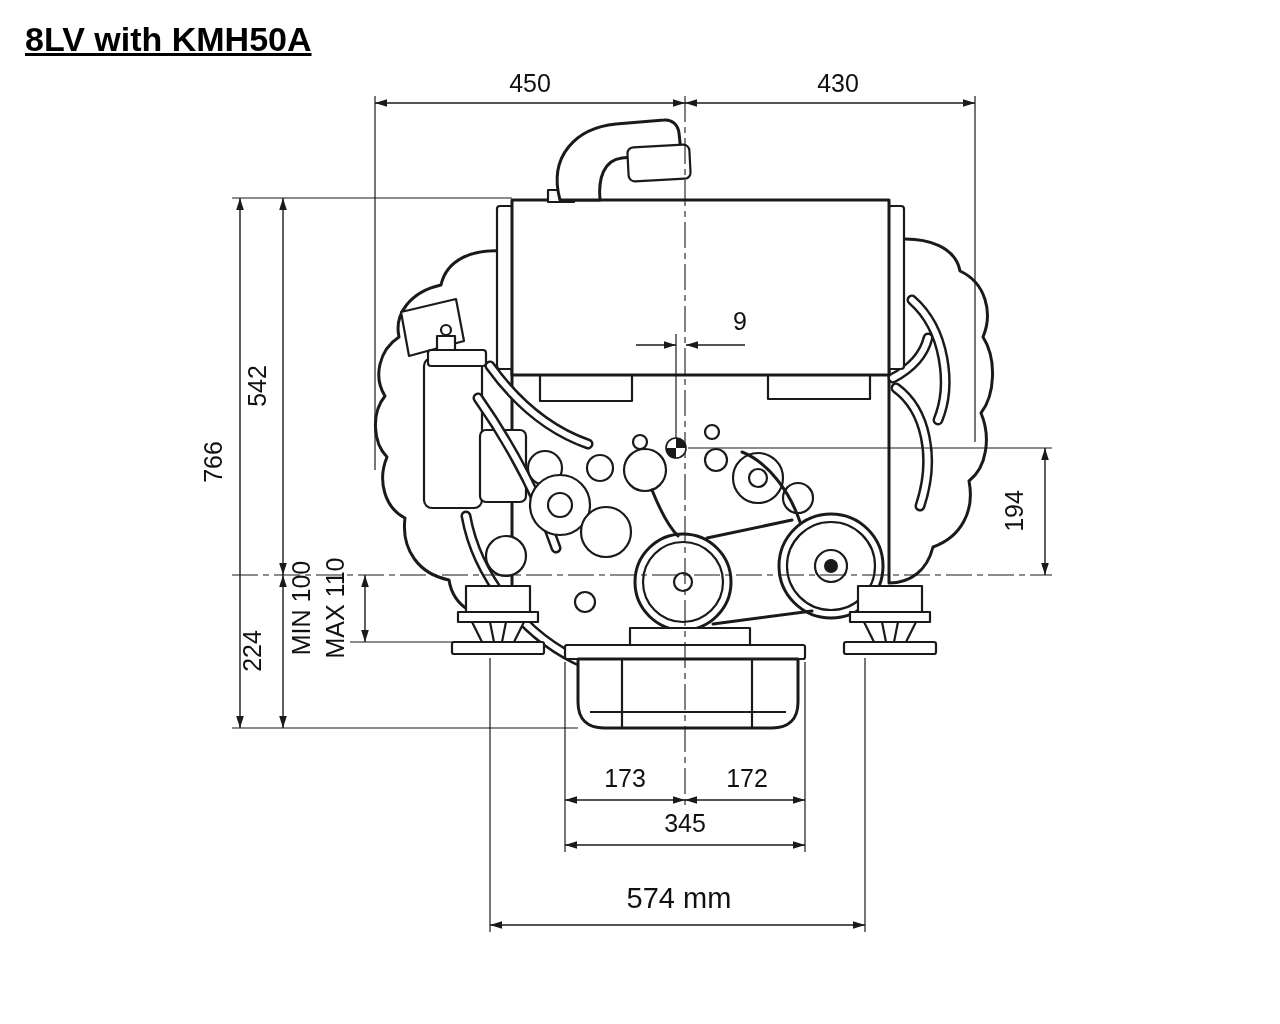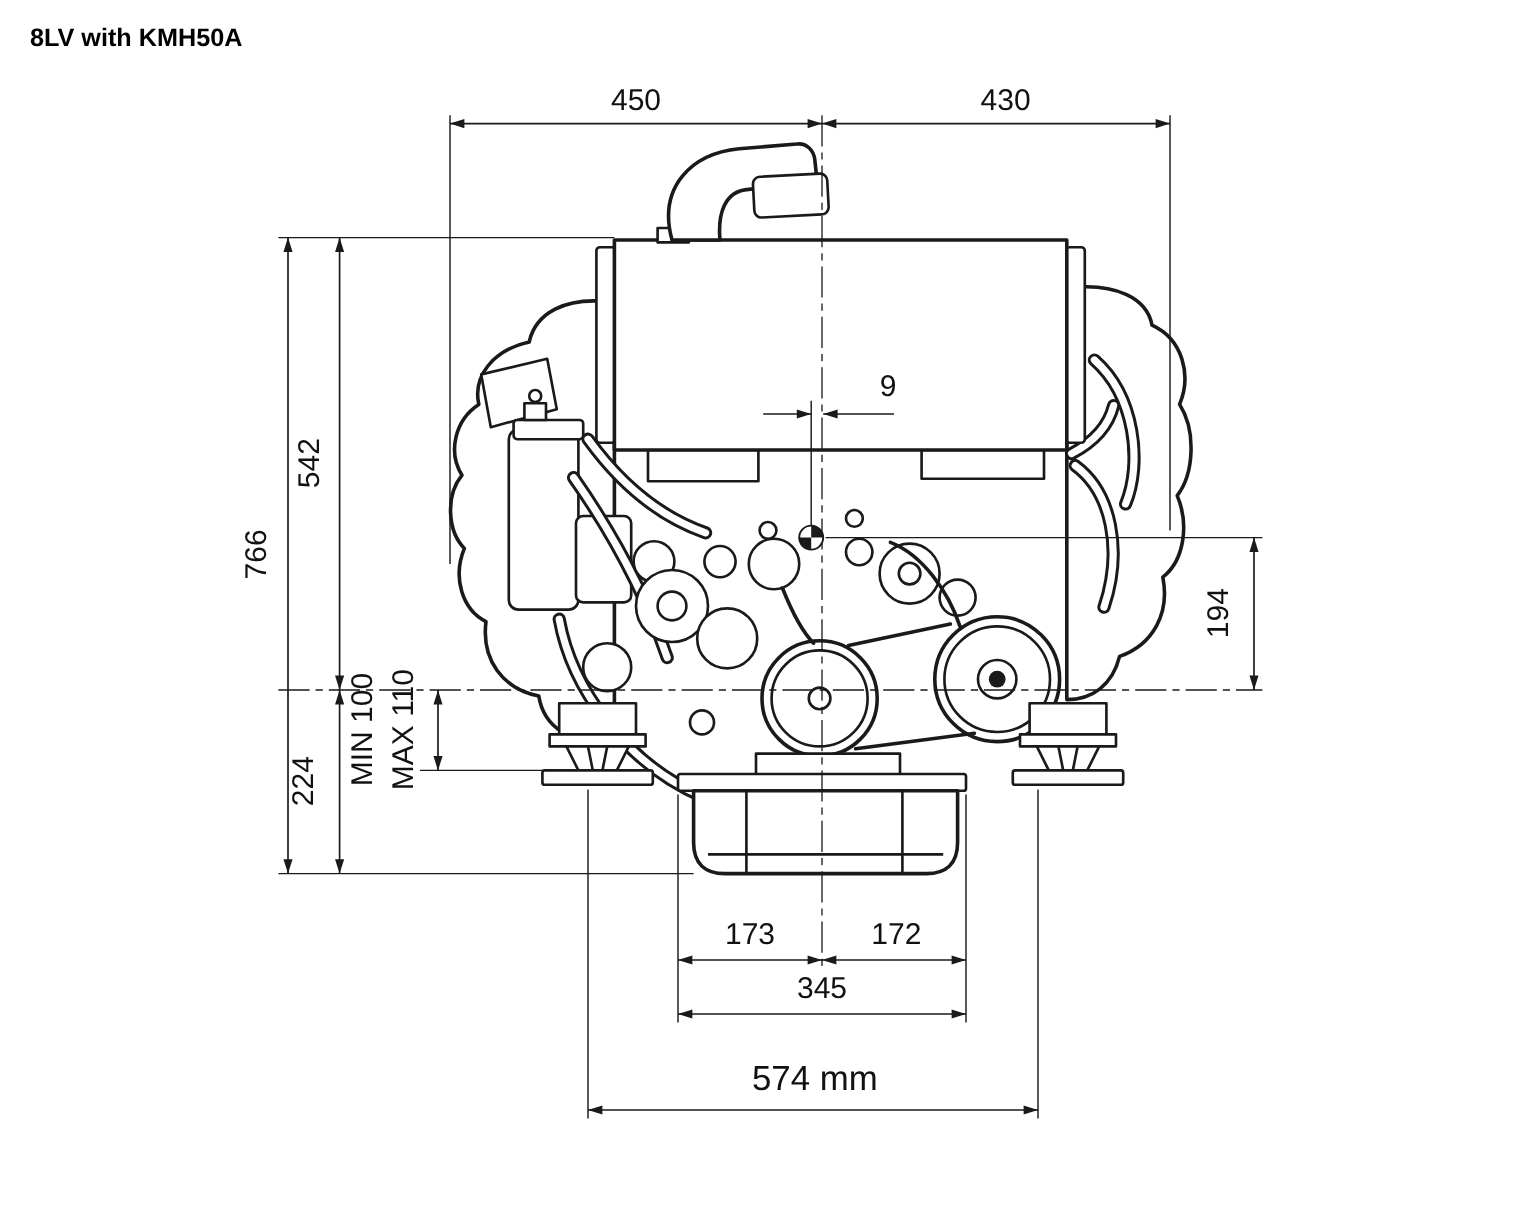--- a/index.html
+++ b/index.html
@@ -1,18 +1,18 @@
 <!DOCTYPE html>
 <html><head>
 <meta charset="utf-8">
 <style>
   html,body{margin:0;padding:0;background:#ffffff;}
   .page{position:relative;width:1280px;height:1024px;background:#ffffff;overflow:hidden;
         font-family:"Liberation Sans",sans-serif;}
-  .title{position:absolute;left:25px;top:20px;font-size:21px;font-weight:bold;color:#000;}
+  .title{position:absolute;left:25px;top:20px;font-size:34px;font-weight:bold;color:#000;text-decoration:underline;}
   svg{position:absolute;left:0;top:0;}
   svg text{font-family:"Liberation Sans",sans-serif;font-size:25px;fill:#111;}
   svg text.big{font-size:29px;}
   .eng{fill:#fff;stroke:#1a1a1a;stroke-width:2.2;stroke-linejoin:round;}
   .eng3{fill:#fff;stroke:#1a1a1a;stroke-width:3;stroke-linejoin:round;}
   .ln{fill:none;stroke:#1a1a1a;stroke-width:2.2;}
   .hose{fill:none;stroke:#1a1a1a;stroke-width:11;stroke-linecap:round;}
   .hosew{fill:none;stroke:#ffffff;stroke-width:6;stroke-linecap:round;}
   .beltl{fill:none;stroke:#1a1a1a;stroke-width:3;stroke-linecap:round;}
   .dim{stroke:#1a1a1a;stroke-width:1.4;fill:none;}

